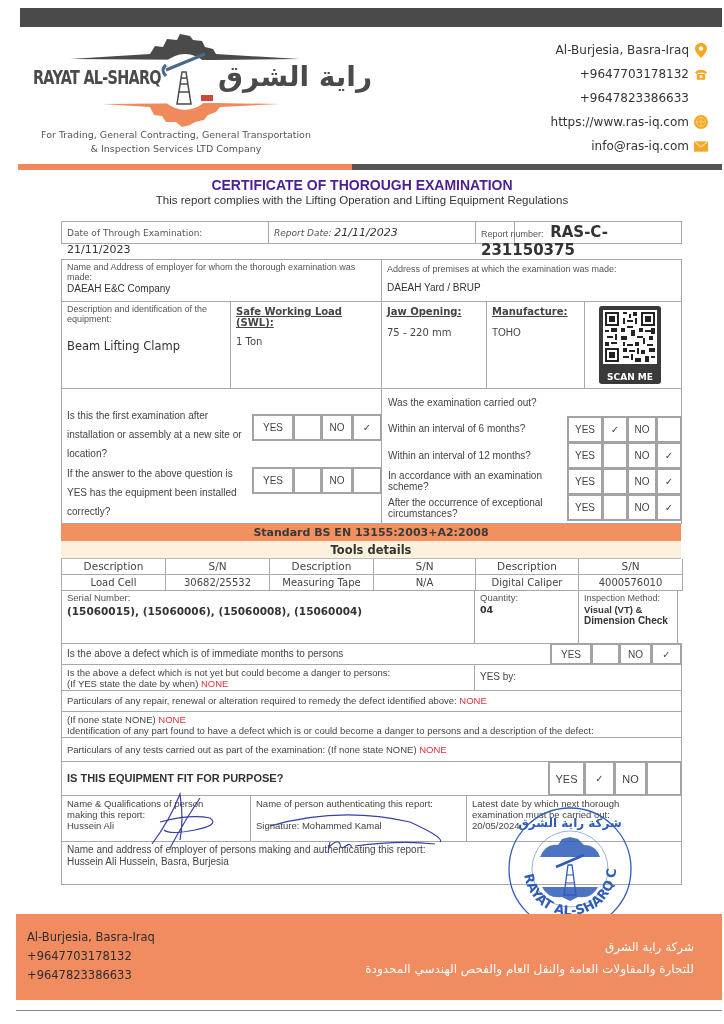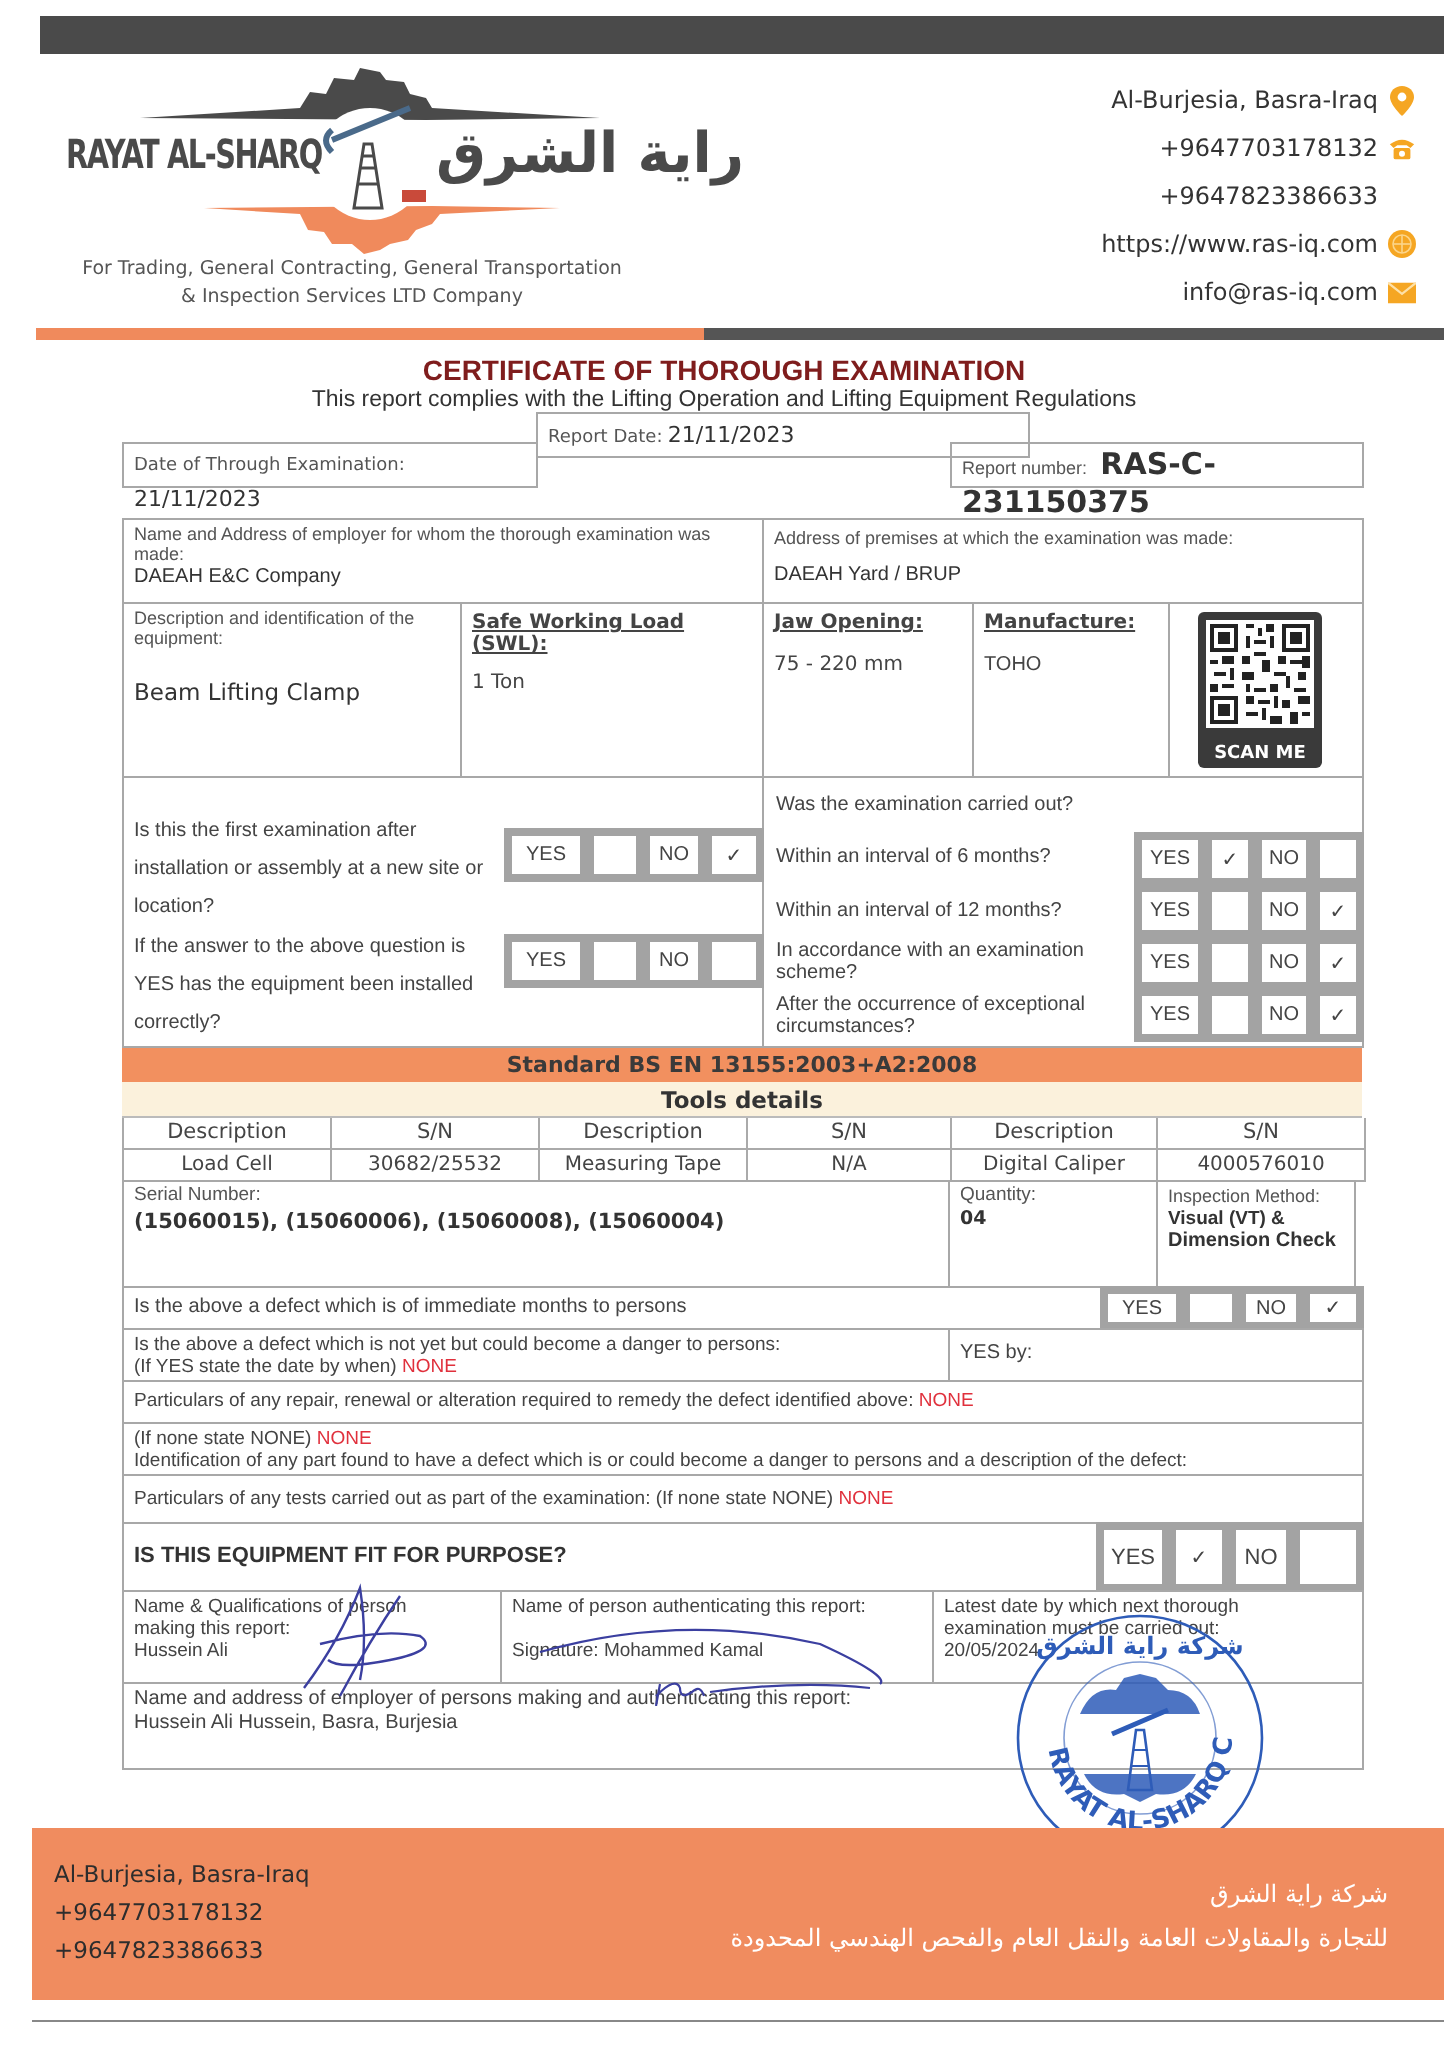--- a/index.html
+++ b/index.html
@@ -17,30 +17,30 @@
   .logo-en { position: absolute; left: 3px; top: 33px; font-family: "DejaVu Sans", sans-serif; font-weight: bold; font-size: 20px; letter-spacing: -1px; color: #4a4a4a; transform: scaleX(0.72); transform-origin: left; white-space: nowrap; }
   .logo-ar { position: absolute; left: 188px; top: 28px; font-family: "DejaVu Sans", sans-serif; font-weight: bold; font-size: 28px; color: #4a4a4a; white-space: nowrap; }
   .tagline { left: 20px; top: 128px; width: 312px; text-align: center; font-family: "DejaVu Sans", sans-serif; font-size: 9.5px; line-height: 14px; color: #555; }
 
   .contact { right: 16px; top: 38px; text-align: right; font-family: "DejaVu Sans", sans-serif; font-size: 12px; color: #333; }
   .contact .row { height: 24px; display: flex; justify-content: flex-end; align-items: center; gap: 5px; }
   .contact .ico { width: 14px; height: 14px; display: inline-flex; align-items: center; justify-content: center; }
   .contact .ico.blank { width: 14px; }
 
   
-  .title { left: 0; width: 724px; top: 177px; text-align: center; font-weight: bold; font-size: 14px; color: #7f1d1d; }
+  .title { left: 0; width: 724px; top: 177px; text-align: center; font-weight: bold; font-size: 14px; color: #4c1d95; }
   .subtitle { left: 0; width: 724px; top: 194px; text-align: center; font-size: 11.5px; color: #333; }
   .cell { position: absolute; border: 1px solid #a8a8a8; font-size: 9.5px; color: #444; padding: 2px 5px; }
   .lbl { font-size: 9px; color: #555; line-height: 10px; }
   .val { font-size: 10px; color: #333; }
   .cal { font-family: "DejaVu Sans", sans-serif; }
   .red { color: #e0303c; }
   .uline { text-decoration: underline; font-family: "DejaVu Sans", sans-serif; font-weight: bold; font-size: 10px; color: #444; }
 
-  .yn { position: absolute; border: 4px solid #a3a3a3; display: flex; align-items: center; justify-content: center; font-size: 10px; color: #444; }
+  .yn { position: absolute; border: 2px solid #a3a3a3; display: flex; align-items: center; justify-content: center; font-size: 10px; color: #444; }
 
   .band-std { left: 61px; top: 524px; width: 620px; height: 17px; background: #f2905f; text-align: center; font-family: "DejaVu Sans", sans-serif; font-weight: bold; font-size: 11px; color: #3a3a3a; line-height: 17px; }
   .band-tools { left: 61px; top: 541px; width: 620px; height: 18px; background: #fbf1dc; text-align: center; font-family: "DejaVu Sans", sans-serif; font-weight: bold; font-size: 11.5px; color: #333; line-height: 18px; border-bottom: 1px solid #bbb; }
 
   .tool-cell { position: absolute; border-right: 1px solid #aaa; border-bottom: 1px solid #aaa; text-align: center; font-family: "DejaVu Sans", sans-serif; color: #444; }
 
   
   .footer { left: 16px; top: 914px; width: 706px; height: 86px; background: #f08c5f; }
   .footer-left { left: 27px; top: 928px; font-family: "DejaVu Sans", sans-serif; font-size: 11.5px; line-height: 19px; color: #2d2d2d; }
   .footer-right { right: 30px; top: 936px; text-align: right; font-family: "DejaVu Sans", sans-serif; font-size: 12px; line-height: 22px; color: #fff; direction: rtl; }
@@ -133,21 +133,21 @@
 <div class="abs sep-orange"></div>
 <div class="abs sep-dark"></div>
 
 <div class="abs title">CERTIFICATE OF THOROUGH EXAMINATION</div>
 <div class="abs subtitle">This report complies with the Lifting Operation and Lifting Equipment Regulations</div>
 
 <div class="cell" style="left:61px;top:221px;width:208px;height:23px;line-height:17px;">
   <span class="lbl cal" style="font-size:9px">Date of Through Examination:</span>
   <span class="cal" style="font-size:11px;color:#333">21/11/2023</span>
 </div>
-<div class="cell" style="left:268px;top:206px;width:247px;height:23px;line-height:17px;">
+<div class="cell" style="left:268px;top:221px;width:247px;height:23px;line-height:17px;font-style:italic;">
   <span class="lbl cal" style="font-size:9px">Report Date:</span>
   <span class="cal" style="font-size:11px;color:#333">21/11/2023</span>
 </div>
 <div class="cell" style="left:475px;top:221px;width:207px;height:23px;line-height:17px;">
   <span class="lbl" style="font-size:9px">Report number:</span>
   <span class="cal" style="font-size:15px;font-weight:bold;color:#333;margin-left:4px">RAS-C-231150375</span>
 </div>
 
 <div class="cell" style="left:61px;top:259px;width:321px;height:43px;">
   <div class="lbl">Name and Address of employer for whom the thorough examination was made:</div>

